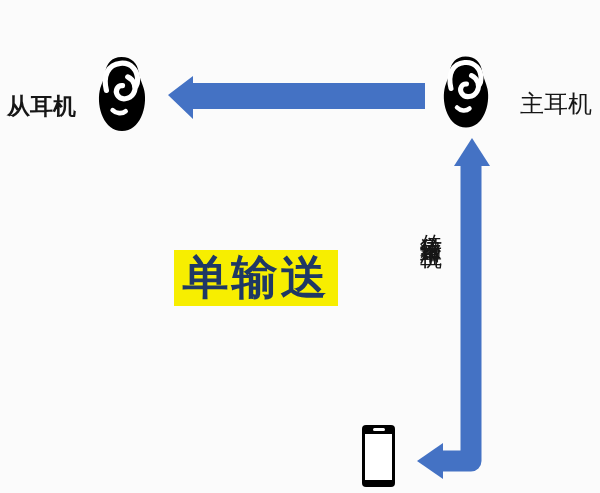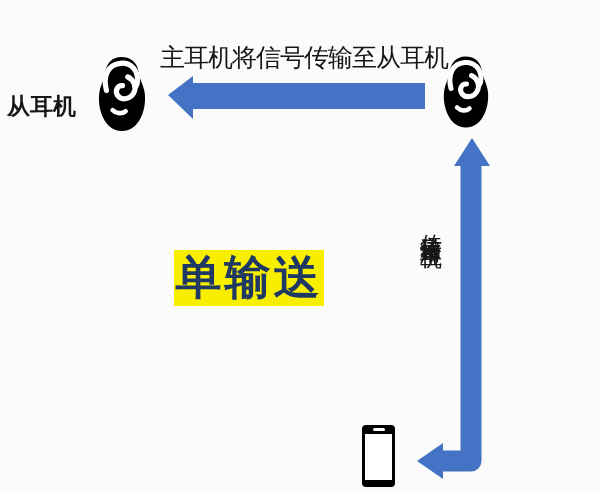--- a/index.html
+++ b/index.html
@@ -62,21 +62,21 @@
     font-size: 22px;
     letter-spacing: 2px;
     color: var(--c-text);
     white-space: nowrap;
   }
 
   .center-highlight {
     position: absolute;
     left: 174px;
     top: 250px;
-    width: 150px;
+    width: 164px;
     height: 56px;
     background: var(--c-highlight-bg);
     color: var(--c-highlight-text);
     font-size: 46px;
     font-weight: bold;
     letter-spacing: 3px;
     display: flex;
     align-items: center;
     justify-content: center;
     white-space: nowrap;
@@ -106,23 +106,23 @@
     height: 3px;
     background: #ffffff;
     border-radius: 1.5px;
   }
 </style>
 </head>
 <body>
 
 <div class="canvas">
 
-  <div class="diagram-title">主耳机将信号传输至从耳机</div>
 
   <div class="ear-label left">从耳机</div>
+  <div class="ear-label right">主耳机</div>
 
   <svg class="ear-icon left" viewBox="0 0 100 150">
     <path fill="var(--c-icon)" d="M49,4 C30,4 20,17 18,33 C16,46 10,55 7,69 C1,100 15,146 50,146 C85,146 99,100 93,69 C90,55 84,46 82,33 C80,16 68,4 49,4 Z"></path>
     <path class="ear-helix" stroke="#ffffff" stroke-width="10" stroke-linecap="round" fill="none" d="M20,68 C13,40 23,18 47,16 C68,14 80,30 80,48 C80,53 79,57 77,60"></path>
     <path class="ear-curl" stroke="#ffffff" stroke-width="10" stroke-linecap="round" fill="none" d="M61,42 C73,48 79,62 72,74 C65,86 47,88 41,77 C36,68 42,58 51,59"></path>
     <path class="ear-lobe" stroke="#ffffff" stroke-width="9" stroke-linecap="round" fill="none" d="M32,106 C39,113 50,114 57,108"></path>
   </svg>
 
   <svg class="ear-icon right" viewBox="0 0 100 150">
     <path fill="var(--c-icon)" d="M49,4 C30,4 20,17 18,33 C16,46 10,55 7,69 C1,100 15,146 50,146 C85,146 99,100 93,69 C90,55 84,46 82,33 C80,16 68,4 49,4 Z"></path>

